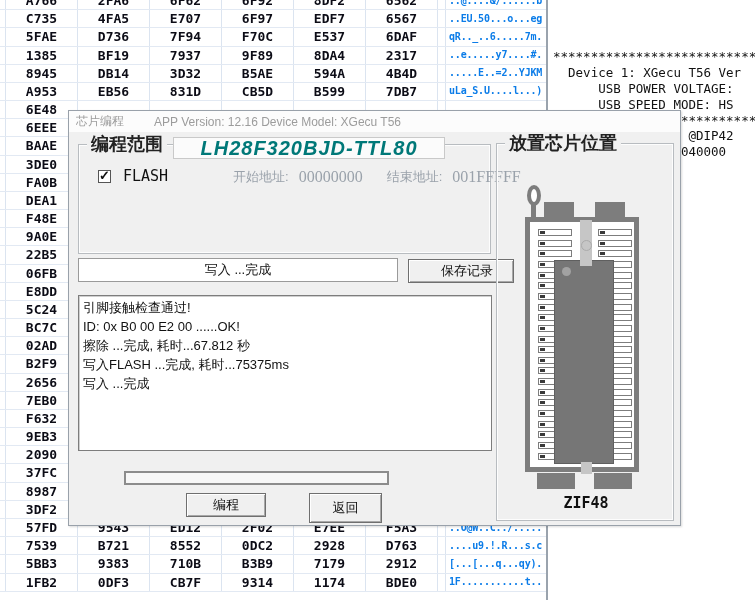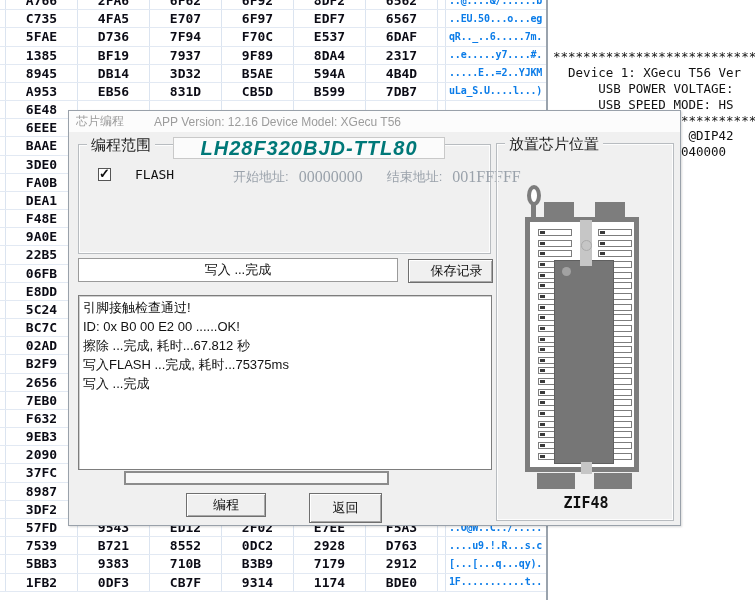--- a/index.html
+++ b/index.html
@@ -32,59 +32,59 @@
             background:#f0f0f0; border:1px solid #99a1aa;
             box-shadow:1px 1px 2px rgba(0,0,0,0.15); }
   .titlebar { position:absolute; left:0; top:0; right:0; height:21px; background:#fcfcfc;
               display:flex; align-items:center; }
   .titlebar .t1 { color:#9c9c9c; font-size:12px; margin-left:7px; }
   .titlebar .t2 { color:#9c9c9c; font-size:12px; margin-left:30px; }
 
   .groupbox { position:absolute; border:1px solid #b8bcc0;
               box-shadow:1px 1px 0 #fdfdfd inset, -1px -1px 0 #fdfdfd inset; }
   .group-label { position:absolute; top:-8px; left:8px; background:#f0f0f0;
-                 padding:0 4px; font-size:15px; color:#222; line-height:15px; }
+                 padding:0 4px; font-size:18px; color:#222; line-height:15px;font-weight:bold; }
 
   .grp-range { left:9px; top:33px; width:413px; height:110px; }
   .grp-socket { left:427px; top:32px; width:178px; height:378px; }
 
   .chip-name-box { position:absolute; left:104px; top:26px; width:272px; height:22px;
                    background:#fbfbfb; border:1px solid #c9c9c9; z-index:3;
                    display:flex; align-items:center; justify-content:center; }
   .chip-name { font-size:20px; font-weight:bold; font-style:italic; color:#007878;
                letter-spacing:1px; }
 
   .chk-row { position:absolute; left:29px; top:56px; display:flex; align-items:center; }
   .checkbox { width:13px; height:13px; background:#fff; border:1px solid #555;
               position:relative; }
   .checkbox::after { content:"✓"; position:absolute; left:0px; top:-3px;
                      font-size:13px; font-weight:bold; color:#111; }
-  .chk-label { margin-left:24px; font-family:"DejaVu Sans Mono", monospace;
-               font-size:13px; color:#111; }
+  .chk-label { margin-left:12px; font-family:"DejaVu Sans Mono", monospace;
+               font-size:15px; color:#111; }
 
   .addr-row { position:absolute; left:164px; top:57px; font-size:13px; color:#9aa2ab;
               display:flex; white-space:nowrap; }
   .addr-row .val { font-family:Liberation Serif, serif; font-size:16px; }
   .addr-row .lbl2 { margin-left:24px; }
   .addr-row .v1 { margin-left:10px; }
   .addr-row .v2 { margin-left:10px; }
 
   .progress { position:absolute; left:9px; top:147px; width:320px; height:24px;
               background:#ffffff; border:1px solid #9a9a9a; display:flex;
               align-items:center; justify-content:center; font-size:13px; color:#111; }
 
   .btn { background:#f0f0f0; border:1px solid #6f6f6f;
          box-shadow:inset 1px 1px 0 #ffffff, inset -1px -1px 0 #a8a8a8;
          font-size:13px; color:#111; display:flex; align-items:center;
          justify-content:center; cursor:pointer; }
-  .btn-save { position:absolute; left:339px; top:148px; width:85px; height:24px;padding-left:12px; }
+  .btn-save { position:absolute; left:339px; top:148px; width:106px; height:24px;padding-left:12px; }
   .btn-program { position:absolute; left:117px; top:382px; width:80px; height:24px; }
   .btn-back { position:absolute; left:240px; top:382px; width:73px; height:30px; }
 
-  .log-area { position:absolute; left:9px; top:184px; width:414px; height:175px;
+  .log-area { position:absolute; left:9px; top:184px; width:414px; height:156px;
               background:#ffffff; border:1px solid #7d7d7d;
               box-shadow:inset 1px 1px 0 #cfcfcf; padding:2px 4px; overflow:hidden; }
   .log-line { font-size:13px; line-height:19px; color:#111; white-space:pre; }
 
   .bar2 { position:absolute; left:55px; top:360px; width:265px; height:14px;
           background:#f7f7f7; border:2px solid #8c8c8c; }
 
   
   .socket-wrap { position:absolute; left:0; top:0; width:178px; height:378px; }
   .sock-tab { position:absolute; background:#7d7d7d; }

